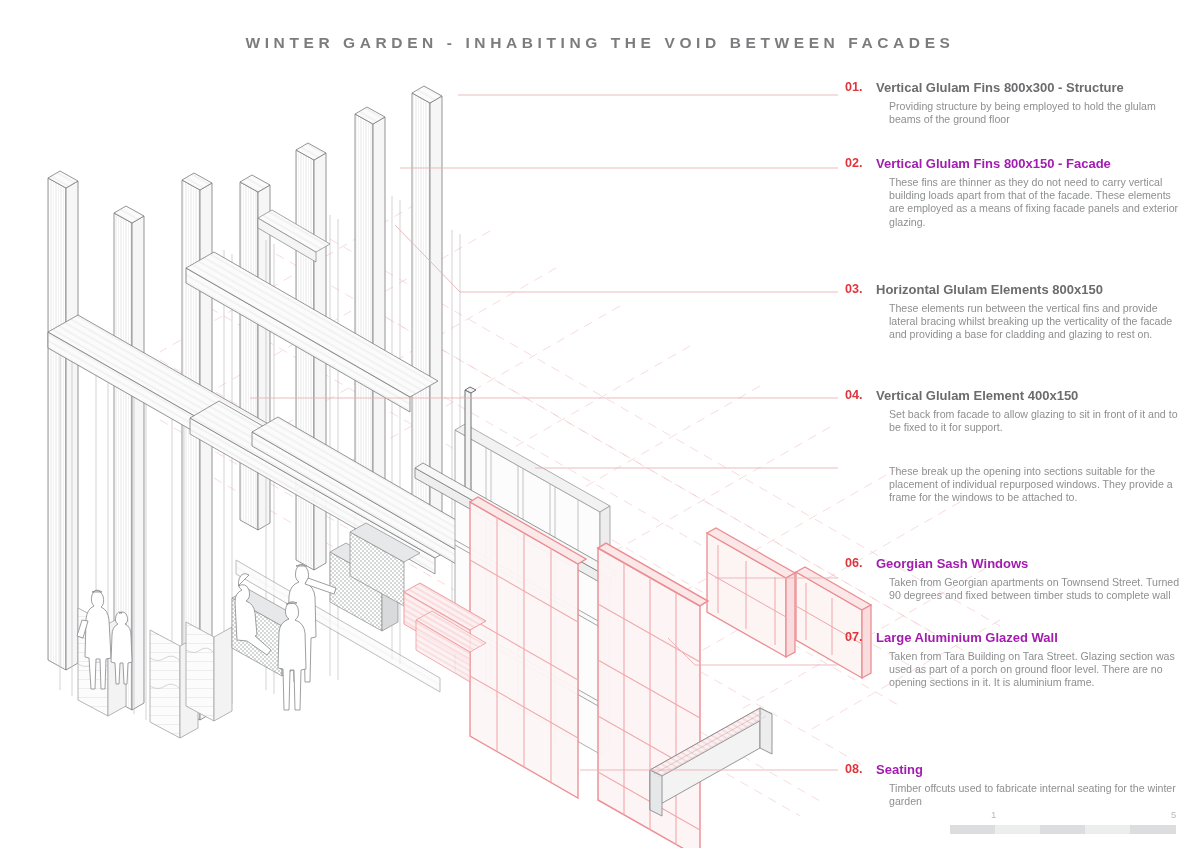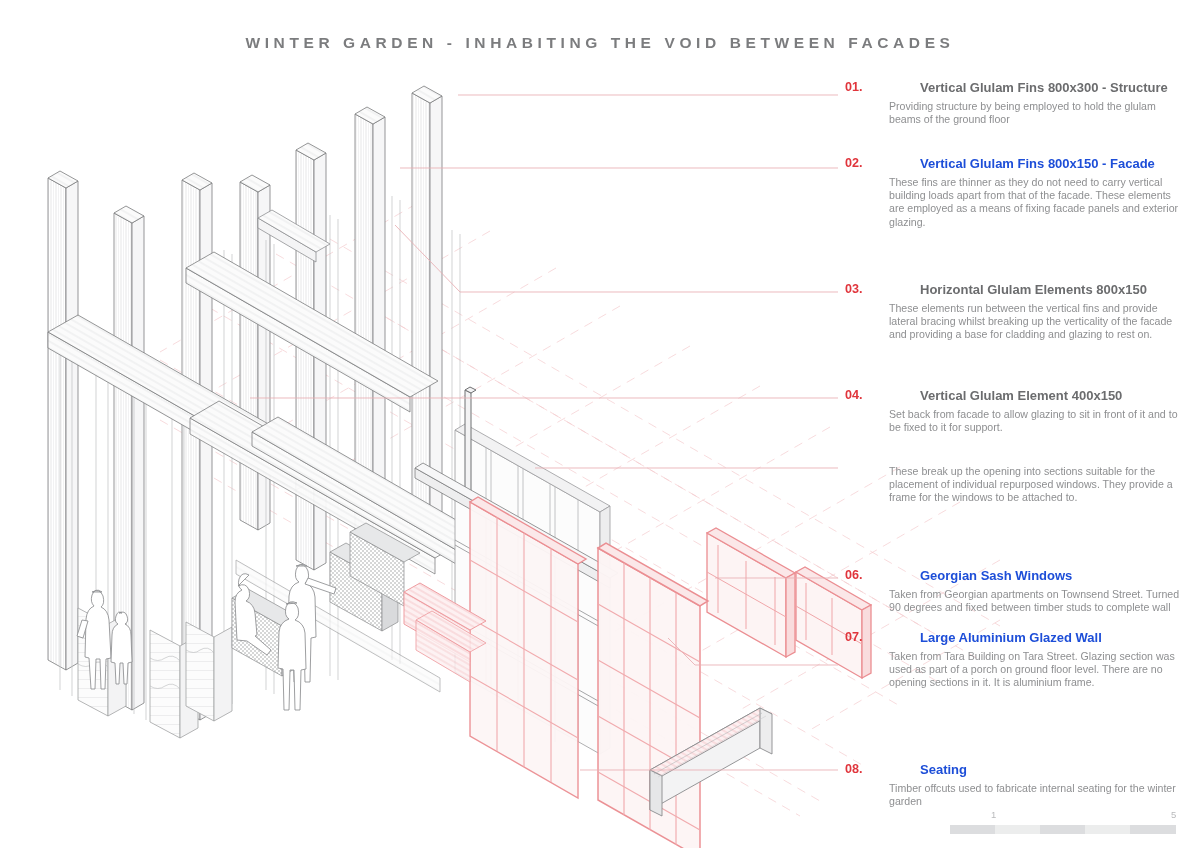--- a/index.html
+++ b/index.html
@@ -24,32 +24,32 @@
     white-space:nowrap;
   }
 
   
   #drawing{position:absolute;left:0;top:0;width:1200px;height:848px;}
   #drawing svg{display:block;}
 
   
   #legend{position:absolute;left:845px;top:80px;width:340px;}
   .leg-item{position:absolute;left:0;width:332px;}
-  .leg-head{display:flex;align-items:flex-start;gap:44px;}
+  .leg-head{display:flex;align-items:flex-start;}
   .leg-num{
     width:31px;flex:0 0 31px;
     font-size:12.6px;font-weight:bold;
     color:#e0353c;line-height:15px;
   }
   .leg-title{
     font-size:13px;font-weight:bold;line-height:15px;
     color:#6b6c6e;
     white-space:nowrap;
   }
-  .leg-item.accent .leg-title{color:#1d4ed8;}
+  .leg-item.accent .leg-title{color:#a21caf;}
   .leg-body{
     margin-left:44px;margin-top:5px;
     font-size:10.6px;line-height:13.2px;
     color:#8e8f91;
     width:292px;
   }
 
   
   #scalebar{position:absolute;left:950px;top:812px;width:226px;height:30px;}
   #scalebar .bar{position:absolute;left:0;top:13px;width:226px;height:9px;background:#eceded;}
@@ -384,21 +384,21 @@
         <span class="leg-num">04.</span>
         <span class="leg-title">Vertical Glulam Element 400x150</span>
       </div>
       <div class="leg-body">Set back from facade to allow glazing to sit in front of it and to be fixed to it for support.</div>
     </div>
 
     <div class="leg-item" style="top:380px">
       <div class="leg-body">These break up the opening into sections suitable for the placement of individual repurposed windows. They provide a frame for the windows to be attached to.</div>
     </div>
 
-    <div class="leg-item accent" style="top:488px">
+    <div class="leg-item accent" style="top:476px">
       <div class="leg-head">
         <span class="leg-num">06.</span>
         <span class="leg-title">Georgian Sash Windows</span>
       </div>
       <div class="leg-body">Taken from Georgian apartments on Townsend Street. Turned 90 degrees and fixed between timber studs to complete wall</div>
     </div>
 
     <div class="leg-item accent" style="top:550px">
       <div class="leg-head">
         <span class="leg-num">07.</span>

